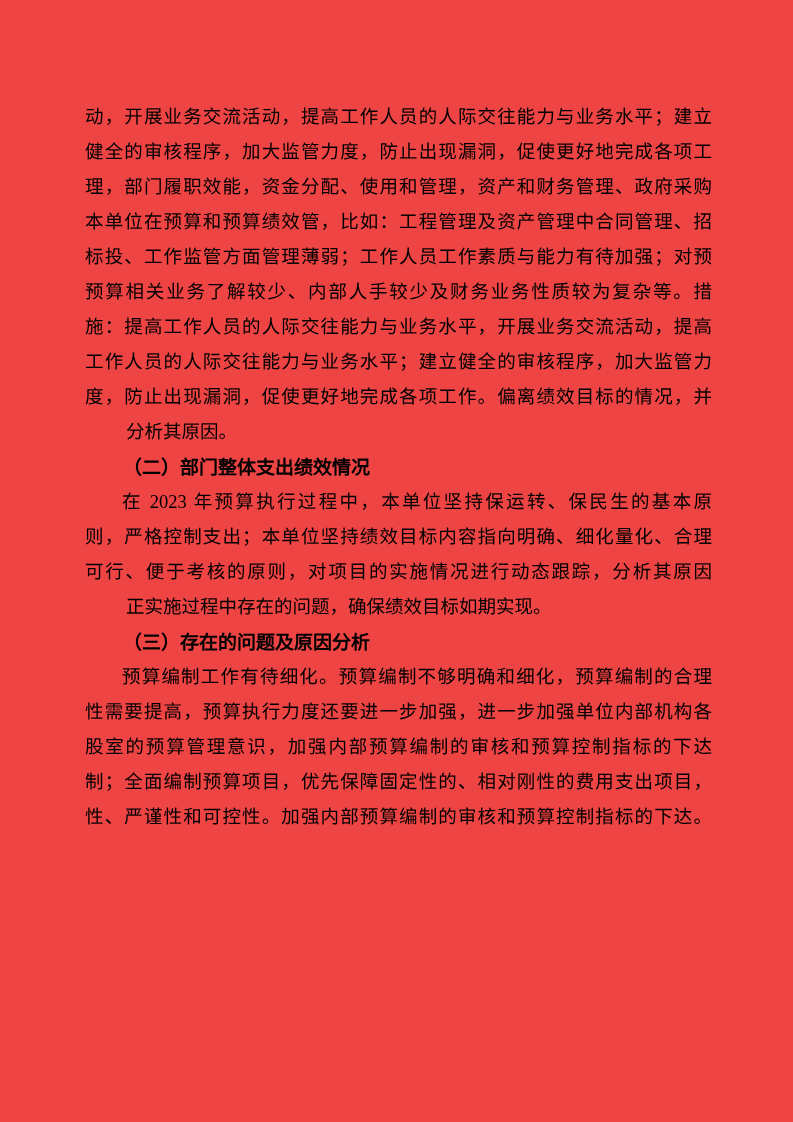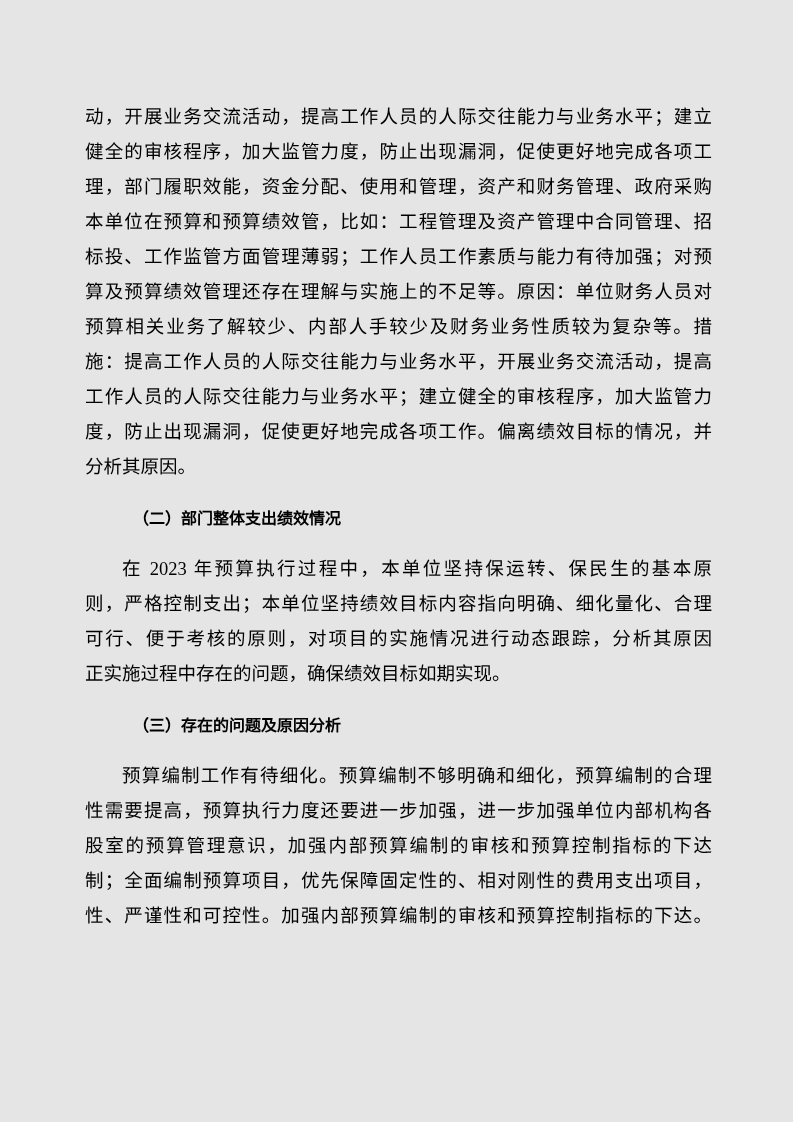--- a/index.html
+++ b/index.html
@@ -5,69 +5,69 @@
   html, body {
     margin: 0;
     padding: 0;
     background: #ffffff;
   }
   .page {
     position: relative;
     box-sizing: border-box;
     width: 793px;
     height: 1122px;
-    background: #e5e5e5;
+    background: #ef4444;
     padding: 100px 81px 0 85px;
     color: #000000;
     font-family: "Liberation Serif", "DejaVu Serif", serif;
     font-size: 18.5px;
     overflow: hidden;
   }
   .para {
     margin: 0;
     padding: 0;
   }
   .line {
     height: 35px;
     line-height: 35px;
     text-align: justify;
     text-align-last: justify;
     overflow: hidden;
   }
   .line.end {
     text-align: left;
     text-align-last: left;
+    margin-left: 41px;
   }
   .line.indent {
     text-indent: 2em;
   }
   .heading {
-    margin: 16px;
+    margin: 0;
     height: 35px;
     line-height: 35px;
     text-indent: 2em;
-    font-size: 16px;
+    font-size: 19px;
     font-weight: bold;
     font-family: "Liberation Sans", "DejaVu Sans", sans-serif;
     color: #000000;
     text-align: left;
   }
 </style>
 </head>
 <body>
 
 <div class="page">
 
   <div class="para">
     <div class="line">动，开展业务交流活动，提高工作人员的人际交往能力与业务水平；建立</div>
     <div class="line">健全的审核程序，加大监管力度，防止出现漏洞，促使更好地完成各项工</div>
     <div class="line">理，部门履职效能，资金分配、使用和管理，资产和财务管理、政府采购</div>
     <div class="line">本单位在预算和预算绩效管，比如：工程管理及资产管理中合同管理、招</div>
     <div class="line">标投、工作监管方面管理薄弱；工作人员工作素质与能力有待加强；对预</div>
-    <div class="line">算及预算绩效管理还存在理解与实施上的不足等。原因：单位财务人员对</div>
     <div class="line">预算相关业务了解较少、内部人手较少及财务业务性质较为复杂等。措</div>
     <div class="line">施：提高工作人员的人际交往能力与业务水平，开展业务交流活动，提高</div>
     <div class="line">工作人员的人际交往能力与业务水平；建立健全的审核程序，加大监管力</div>
     <div class="line">度，防止出现漏洞，促使更好地完成各项工作。偏离绩效目标的情况，并</div>
     <div class="line end">分析其原因。</div>
   </div>
 
   <h2 class="heading">（二）部门整体支出绩效情况</h2>
 
   <div class="para">

